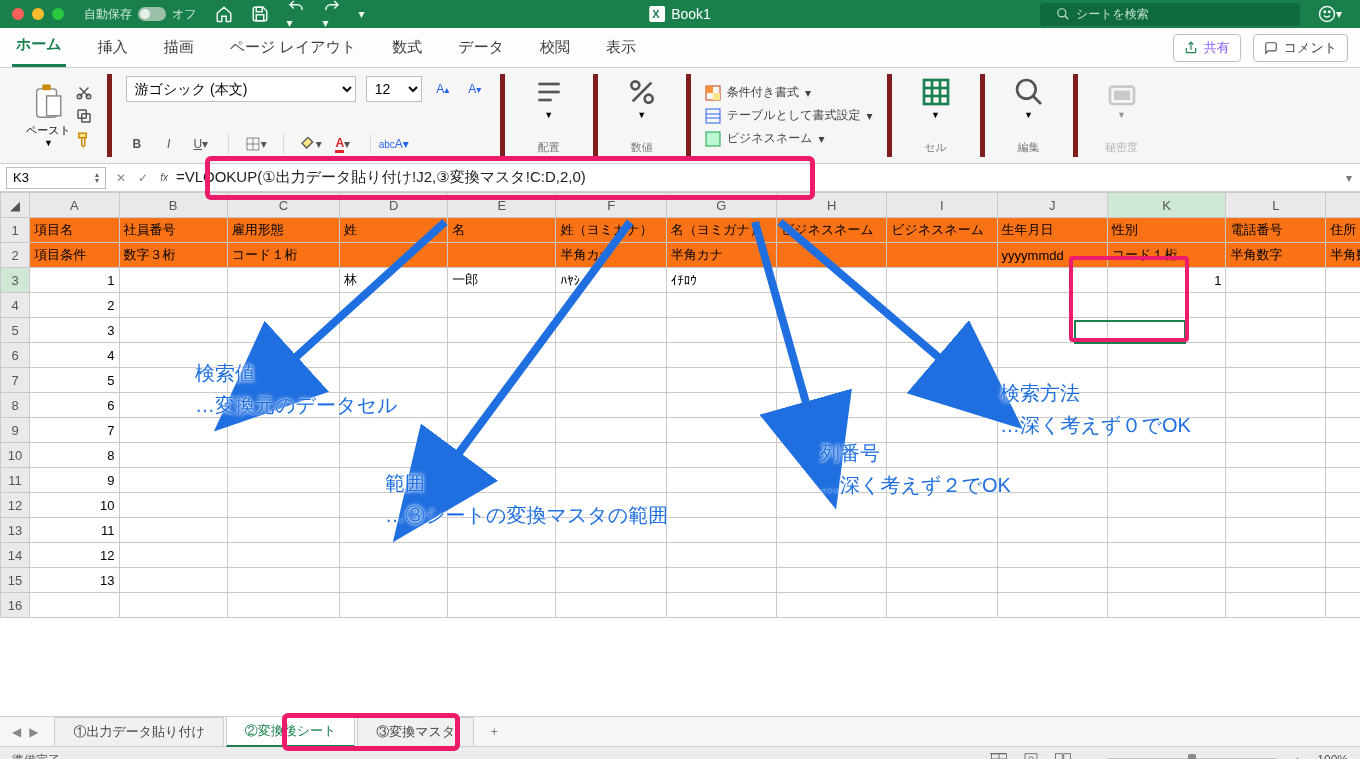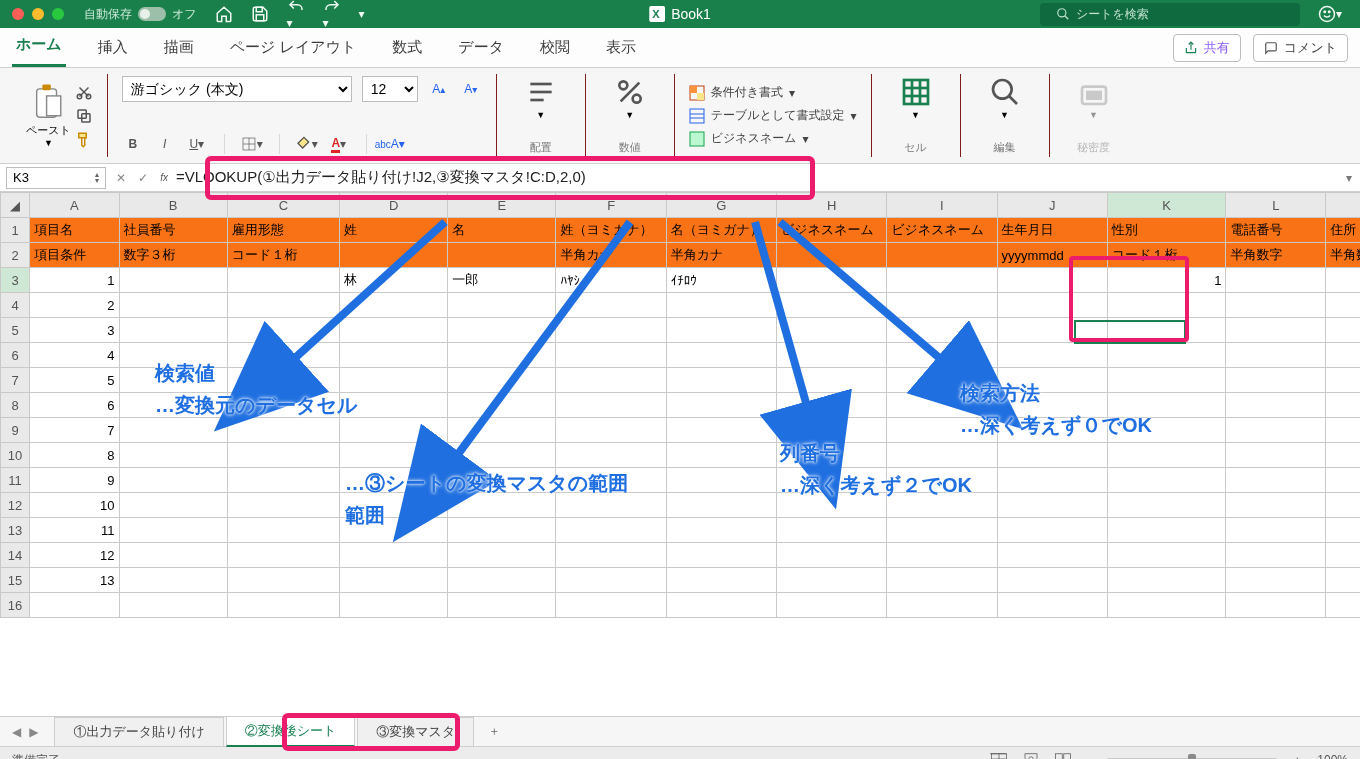--- a/index.html
+++ b/index.html
@@ -23,21 +23,21 @@
   
   .tabs { height: 40px; background: #fdfdfd; border-bottom: 1px solid #cfcfcf; display: flex; align-items: flex-end; padding: 0 12px 0 12px; gap: 28px; font-size: 15px; color: #3c3c3c; position: relative;}
   .tab { padding: 8px 4px 10px; cursor: pointer; }
   .tab.active { color: #1a8050; font-weight: 600; border-bottom: 3px solid #1a8050; }
   .tab-actions { position: absolute; right: 12px; top: 6px; display: flex; gap: 12px; }
   .btn-out { border: 1px solid #bdbdbd; border-radius: 4px; padding: 4px 10px; background: #fff; display: flex; align-items: center; gap: 6px; font-size: 13px; color: #3c3c3c;}
   .btn-out.green { color: #8b5cf6; }
 
   
   .ribbon { height: 96px; background: #f6f6f6; border-bottom: 1px solid #cfcfcf; display: flex; align-items: stretch; padding: 6px 12px; }
-  .group { display: flex; flex-direction: column; justify-content: space-between; padding: 2px 14px; border-right: 1px solid #7f1d1d; }
+  .group { display: flex; flex-direction: column; justify-content: space-between; padding: 2px 14px; border-right: 5px solid #7f1d1d; }
   .group:last-child { border-right: none; }
   .group-label { text-align: center; font-size: 11px; color: #7a7a7a; margin-top: 2px;}
   .paste-big { display:flex; flex-direction:column; align-items:center; gap:0px; }
   .paste-big svg { display:block;}
   .mini { display:flex; flex-direction:column; gap:6px; margin-left:4px;}
   select.fontname{ width: 230px; height:26px; border:1px solid #bdbdbd; background:#fff; font-size:14px; padding:0 4px;}
   select.fontsize{ width:56px; height:26px; border:1px solid #bdbdbd; background:#fff; font-size:14px; padding:0 4px;}
   .rbtn { width:22px; height:22px; display:inline-flex; align-items:center; justify-content:center; color:#555; }
   .rowflex { display:flex; align-items:center; gap:10px;}
   .sep-v { width:1px; height:60px; background:#d9d9d9; margin:0 6px;}
@@ -68,21 +68,21 @@
   col.cR{ width:28px;} col.cA{width:86px;} col.cB{width:104px;} col.cC{width:108px;}
   col.cD{width:104px;} col.cE{width:104px;} col.cF{width:106px;} col.cG{width:106px;}
   col.cH{width:106px;} col.cI{width:106px;} col.cJ{width:106px;} col.cK{width:114px;}
   col.cL{width:96px;} col.cM{width:90px;}
   .hdr-green{ background:#f97316; }
   .cell-right{ text-align:right !important; }
   .k3-outline{ position:absolute; border:4px solid #ed1b6b; border-radius:4px; pointer-events:none; z-index:15;}
   .k3-inner{ position:absolute; border:2px solid #1a8050; pointer-events:none; z-index:14;}
 
   
-  .annot { position:absolute; color:#1f6fe0; font-weight:700; text-shadow: 0 0 2px #fff, 0 0 4px #fff; z-index:30; line-height:1.6; font-size:20px; white-space:nowrap;}
+  .annot { position:absolute; color:#1f6fe0; font-weight:400; text-shadow: 0 0 2px #fff, 0 0 4px #fff; z-index:30; line-height:1.6; font-size:20px; white-space:nowrap;margin-left:40px;}
   svg.arrow-layer{ position:absolute; left:0; top:0; width:1360px; height:560px; pointer-events:none; z-index:25;}
 
   
   .sheettabs{ height:30px; background:#f6f6f6; border-top:1px solid #cfcfcf; display:flex; align-items:center; padding:0 12px; gap:0; position:relative;}
   .nav-arrows{ display:flex; gap:8px; color:#888; margin-right:16px;}
   .stab{ padding:5px 18px; border:1px solid #cfcfcf; border-bottom:none; background:#f0f0f0; font-size:13px; color:#444; margin-right:2px; position:relative;}
   .stab.active{ background:#fff; color:#1a8050; border-bottom:2px solid #1a8050; font-weight:500;}
   .stab-add{ padding:4px 12px; color:#666;}
   .stab-highlight{ position:absolute; border:5px solid #ed1b6b; border-radius:6px; pointer-events:none;}
 
@@ -658,22 +658,22 @@
     <line x1="755" y1="30" x2="810" y2="225" stroke="#1f6fe0" stroke-width="8" marker-end="url(#ah)"></line>
 
     <line x1="780" y1="30" x2="950" y2="175" stroke="#1f6fe0" stroke-width="8" marker-end="url(#ah)"></line>
   </svg>
 
   <div class="annot" style="left:155px; top:165px;">
     <div>検索値</div>
     <div>…変換元のデータセル</div>
   </div>
   <div class="annot" style="left:345px; top:275px;">
+    <div>範囲</div>
     <div>…③シートの変換マスタの範囲</div>
-    <div>範囲</div>
   </div>
   <div class="annot" style="left:780px; top:245px;">
     <div>列番号</div>
     <div>…深く考えず２でOK</div>
   </div>
   <div class="annot" style="left:960px; top:185px;">
     <div>検索方法</div>
     <div>…深く考えず０でOK</div>
   </div>
 </div>

